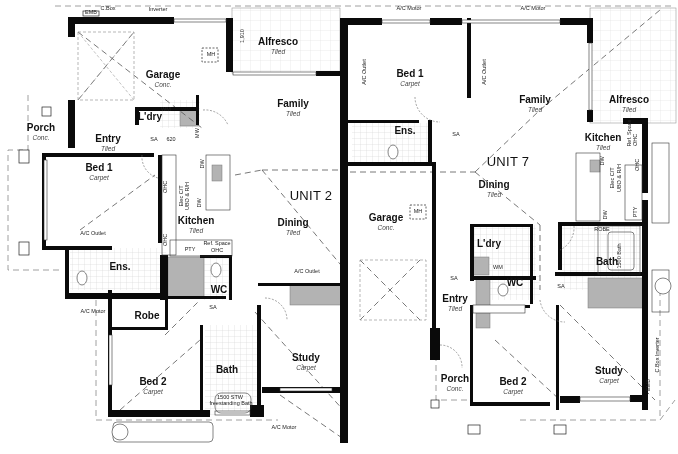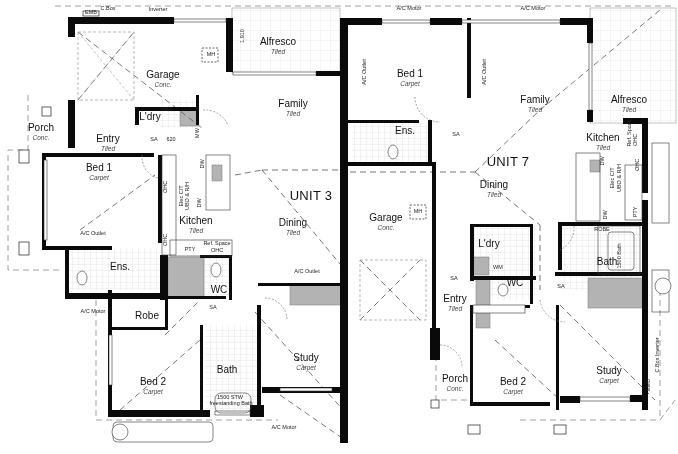--- a/index.html
+++ b/index.html
@@ -1,19 +1,19 @@
 <!DOCTYPE html>
 <html><head>
 <meta charset="utf-8">
 <style>
   html, body { margin:0; padding:0; background:#ffffff; }
   body { width:678px; height:454px; overflow:hidden; position:relative; font-family:"Liberation Sans", sans-serif; }
   #plan { position:absolute; left:0; top:0; width:678px; height:454px; }
   .lbl { position:absolute; text-align:center; color:#111; transform:translate(-50%,-50%); white-space:nowrap; line-height:1; }
-  .room-name { font-size:10px; }
+  .room-name { font-size:10px;font-weight:bold; }
   .room-fin { font-size:6.5px; font-style:italic; color:#444; margin-top:2px; }
   .unit { font-size:13px; font-weight:normal; letter-spacing:0.3px; }
   .tiny { font-size:5.5px; color:#222; }
   .room { position:absolute; }
 </style>
 </head>
 <body>
 
 <svg id="plan" viewBox="0 0 678 454" xmlns="http://www.w3.org/2000/svg">
   <defs>
@@ -210,21 +210,21 @@
     <rect x="19" y="242" width="10" height="13"></rect>
     <rect x="431" y="400" width="8" height="8"></rect>
     <rect x="468" y="425" width="12" height="9"></rect>
     <rect x="554" y="425" width="12" height="9"></rect>
     <rect x="202" y="48" width="16" height="14" stroke-dasharray="2,1.5"></rect>
     <rect x="410" y="205" width="16" height="14" stroke-dasharray="2,1.5"></rect>
     <rect x="83" y="11" width="16" height="5"></rect>
   </g>
 </svg>
 
-<div class="lbl unit" style="left:311px;top:195px;">UNIT 3</div>
+<div class="lbl unit" style="left:311px;top:195px;">UNIT 2</div>
 <div class="lbl unit" style="left:508px;top:161px;">UNIT 7</div>
 
 <div id="rooms">
     <div class="lbl room" style="left: 163px; top: 79px;">
       <div class="room-name">Garage</div>
       <div class="room-fin">Conc.</div>
     </div>
     <div class="lbl room" style="left: 278px; top: 46px;">
       <div class="room-name">Alfresco</div>
       <div class="room-fin">Tiled</div>

